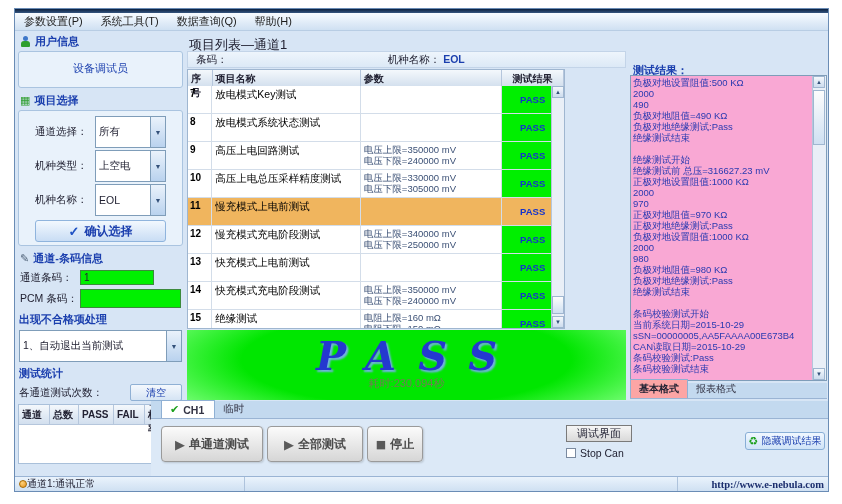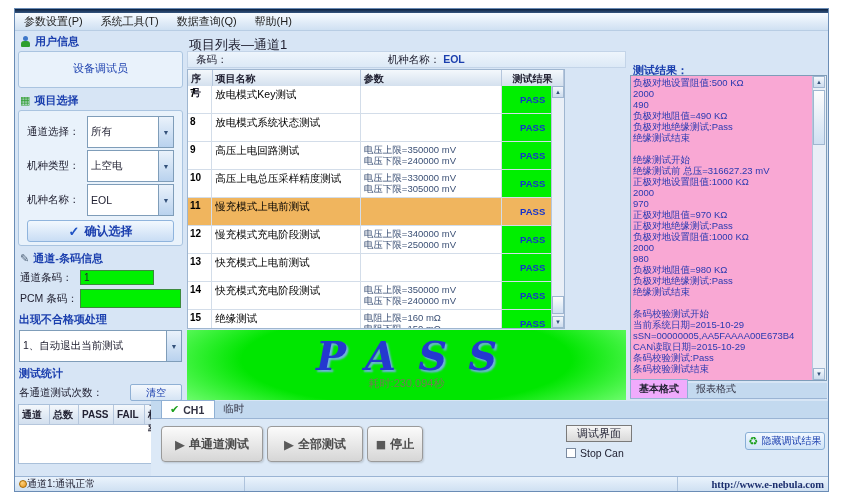--- a/index.html
+++ b/index.html
@@ -12,21 +12,21 @@
   
   .menubar { position:absolute; left:0; top:4px; width:100%; height:18px;
     background:linear-gradient(#f7fbff,#cfe0f2); border-bottom:1px solid #b8cde4;
     display:flex; align-items:center; font-size:11px; color:#1c1c1c; }
   .mi { padding:2px 9px; cursor:default; }
   
   .sidebar { position:absolute; left:2px; top:23px; width:167px; height:432px;
     display:flex; flex-direction:column; font-size:10.5px; color:#223; }
   .ghead { display:flex; align-items:center; gap:4px; padding:2px 3px;
     color:#1b3fae; font-weight:bold; font-size:11px; }
-  .gbox { background:#e9f2fb; border:1px solid #aac4e0; border-radius:3px; margin:0 1px 3px 1px; padding:3px 8px; }
+  .gbox { background:#e9f2fb; border:1px solid #aac4e0; border-radius:3px; margin:0 1px 3px 1px; padding:3px 16px; }
   .role { text-align:center; color:#1b3fae; padding:6px 0 8px 0; font-size:11px; }
   .person-icon { position:relative; width:11px; height:12px; display:inline-block; }
   .person-icon::before { content:""; position:absolute; left:3px; top:0; width:5px; height:5px;
     border-radius:50%; background:#3f78c9; }
   .person-icon::after { content:""; position:absolute; left:1px; top:5px; width:9px; height:6px;
     border-radius:3px 3px 1px 1px; background:#2e9e2e; }
   .grid-icon { color:#2e9e2e; font-family:"DejaVu Sans",sans-serif; font-size:11px; }
   .pencil-icon { color:#55677d; font-family:"DejaVu Sans",sans-serif; font-size:11px; }
   .frow { display:flex; align-items:center; margin:2px 0; }
   .flabel { width:60px; }
@@ -137,21 +137,21 @@
   .rbox { position:absolute; left:615px; top:66px; width:197px; height:306px;
     background:#f9a8d4; border:1px solid #7f9db9; overflow:hidden; }
   .rlog { position:absolute; left:2px; top:1px; right:15px; bottom:1px; overflow:hidden;
     font-size:9.5px; line-height:11px; color:#2a3ab0; white-space:pre-line; }
   .rscroll { position:absolute; right:0; top:0; bottom:0; width:14px; background:#e9eff7;
     border-left:1px solid #b5c6dc; }
   .rscroll .sthumb { top:14px; height:55px; }
   .rtabs { position:absolute; left:615px; top:374px; width:197px; height:16px;
     background:#c3d9ef; border-bottom:1px solid #9ab4d4; display:flex; align-items:flex-end; font-size:10px; }
   .rtab { padding:2px 8px; color:#334; }
-  .rtab.active { background:#f0abfc; border:1px solid #8fb0d4; border-bottom:none; font-weight:bold; color:#223; }
+  .rtab.active { background:#fca5a5; border:1px solid #8fb0d4; border-bottom:none; font-weight:bold; color:#223; }
   
   .statusbar { position:absolute; left:0; bottom:0; width:100%; height:15px;
     background:linear-gradient(#eaf3fc,#cfe0f2); border-top:1px solid #9ab4d4;
     display:flex; align-items:center; font-size:10px; color:#223; }
   .sseg { height:100%; display:flex; align-items:center; border-right:1px solid #aec3dc; padding:0 4px; }
   .sseg.l { width:230px; gap:0; }
   .sseg.m { flex:1; border-right:1px solid #aec3dc; }
   .sseg.r { width:150px; justify-content:flex-end; border-right:none; }
   .ball-icon { width:8px; height:8px; border-radius:50%;
     background:radial-gradient(circle at 35% 30%, #ffd27a, #e6931f); border:1px solid #a86a00; }

